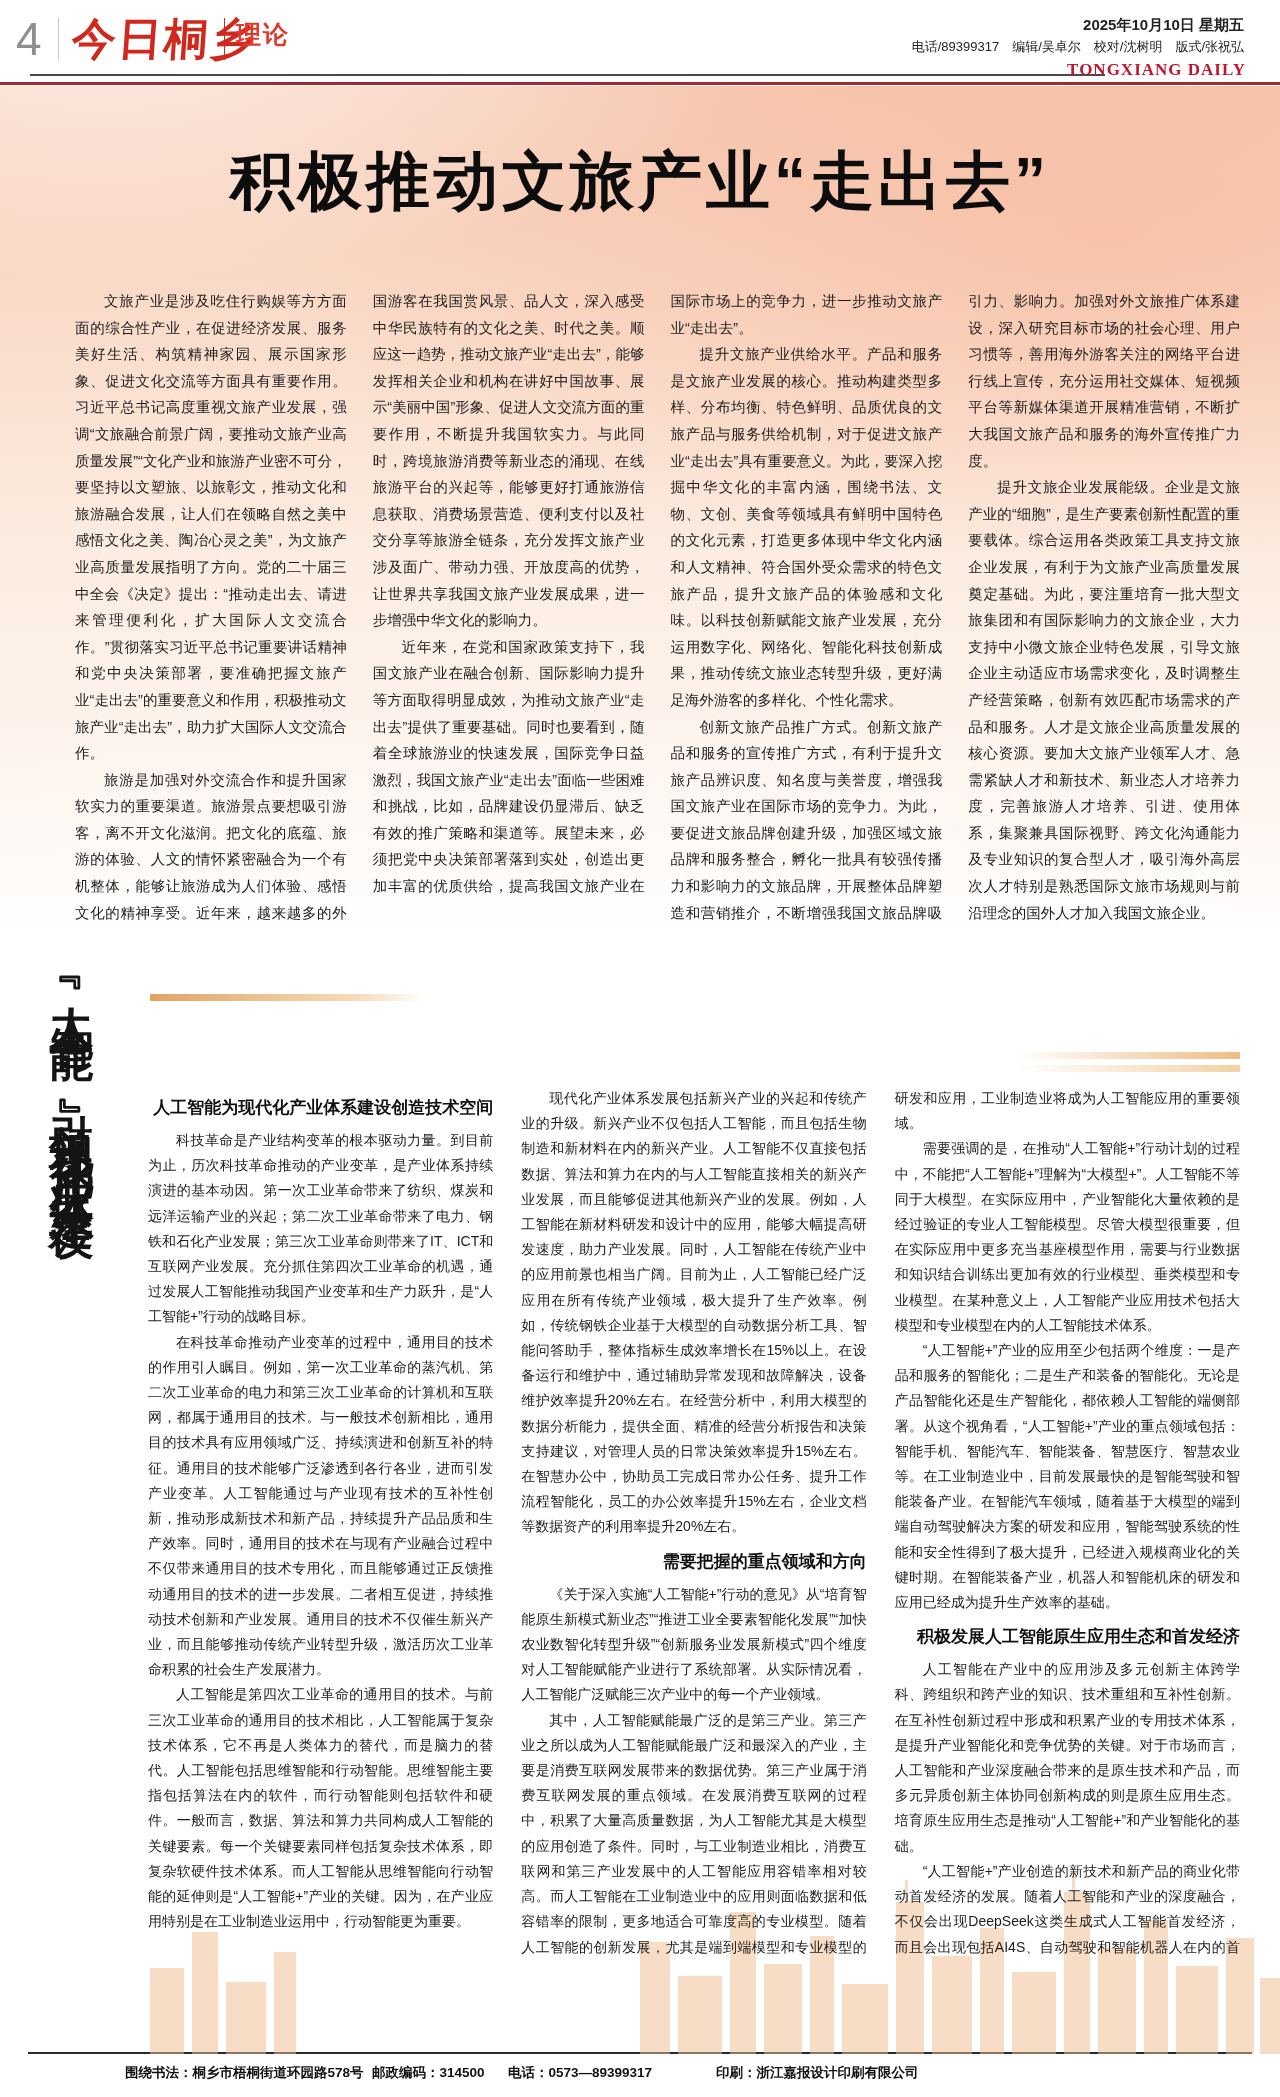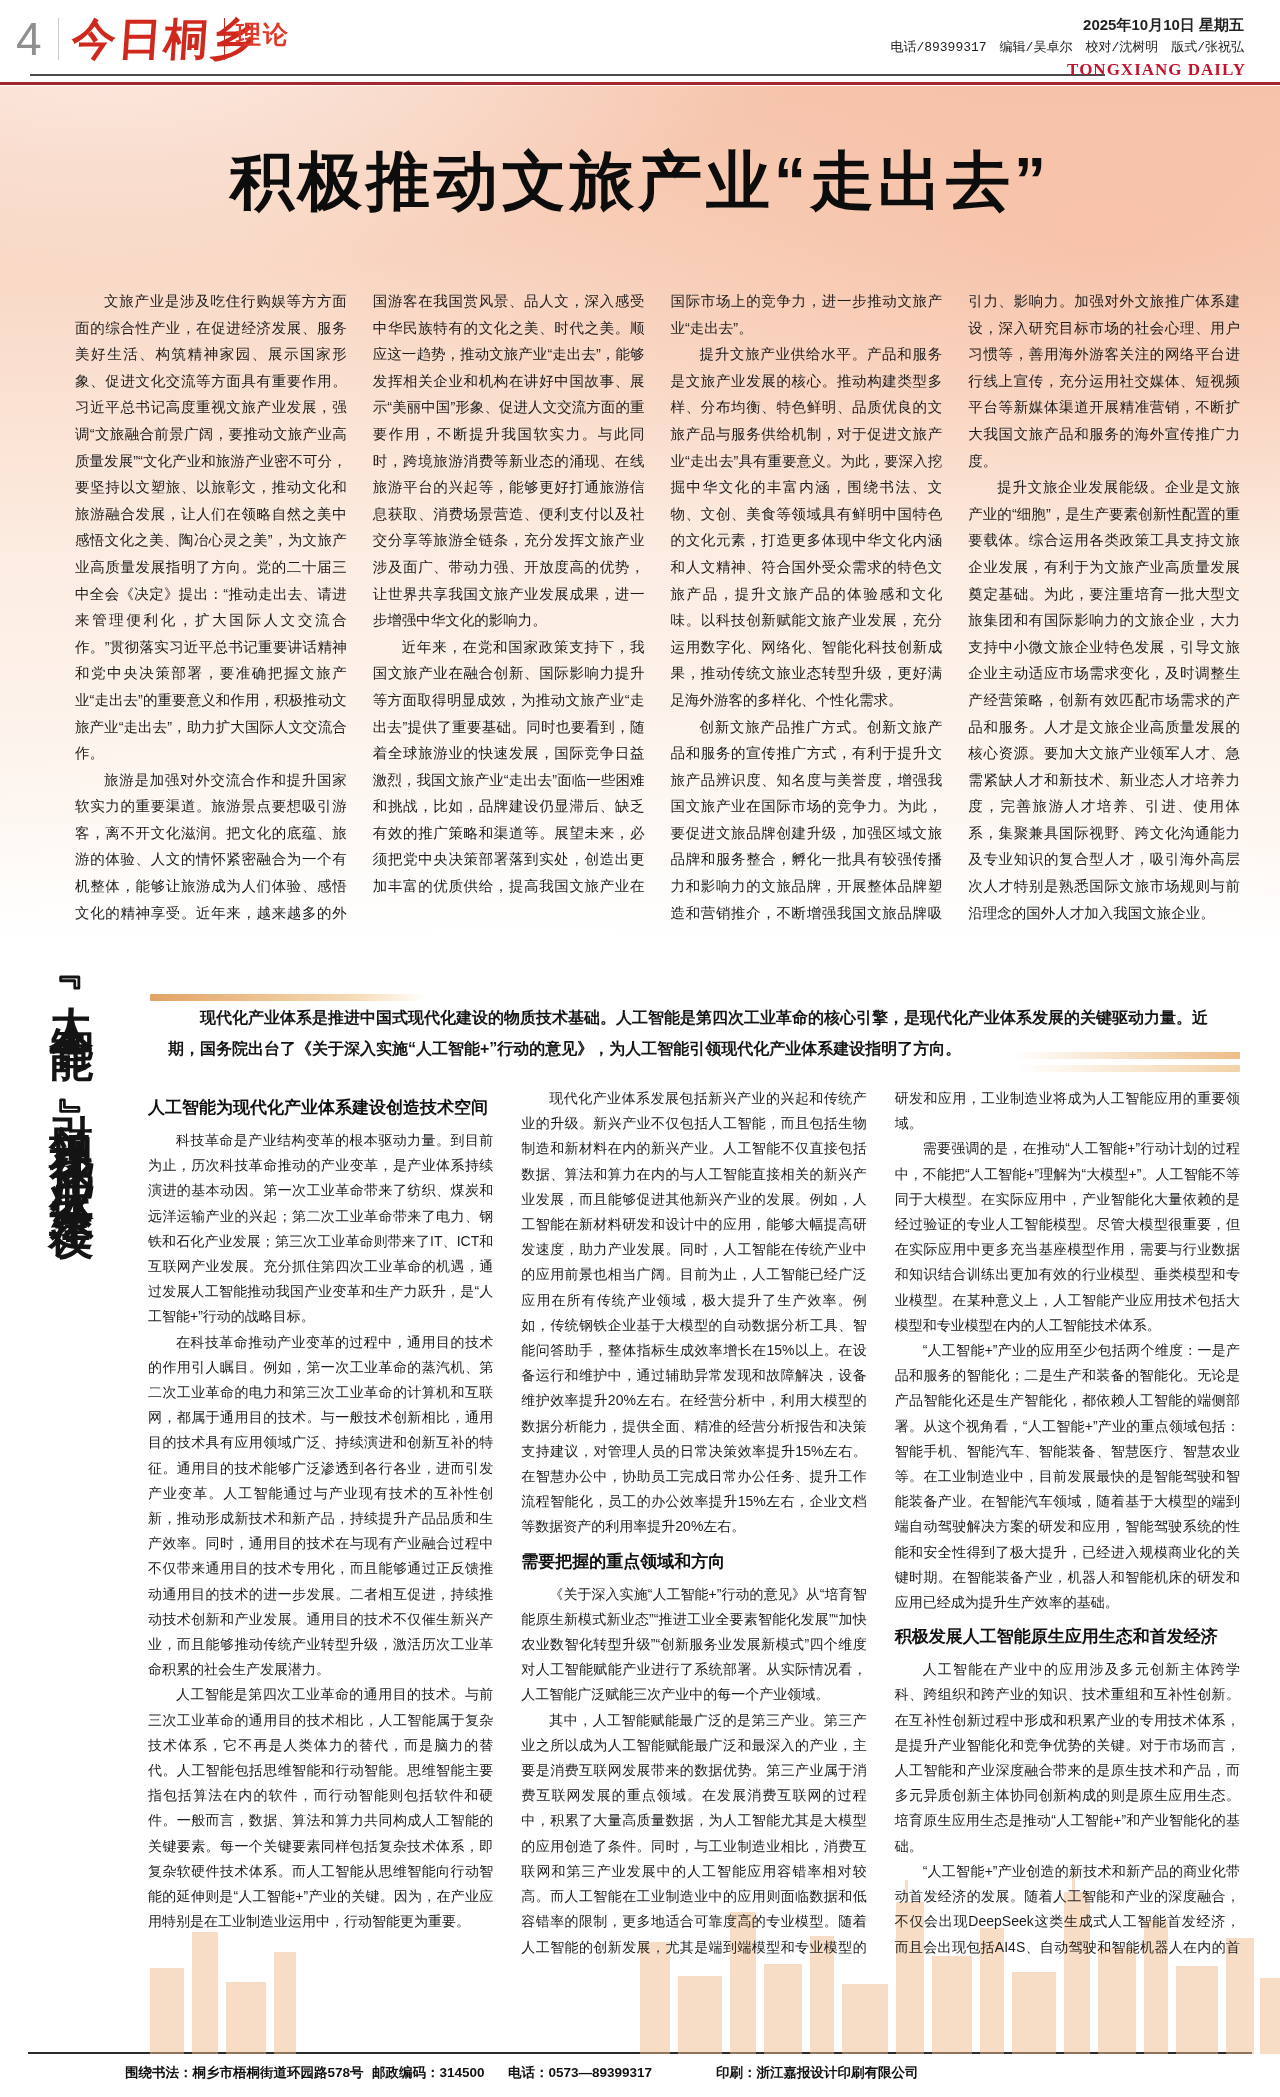--- a/index.html
+++ b/index.html
@@ -6,40 +6,40 @@
   body{font-family:"Liberation Sans","DejaVu Sans",sans-serif;color:#1a1a1a;}
   #page{position:relative;width:1280px;height:2097px;margin:0 auto;background:#ffffff;overflow:hidden;}
 
   
   .hdr{position:absolute;left:0;top:0;width:1280px;height:88px;background:#fff;}
   .hdr-pageno{position:absolute;left:16px;top:12px;font-size:46px;color:#8f8f8f;font-weight:400;}
   .hdr-sep{position:absolute;top:18px;width:1px;height:42px;background:#c9c9c9;}
   .hdr-masthead{position:absolute;left:72px;top:10px;font-size:44px;font-weight:bold;color:#d0281c;transform:skewX(-4deg);letter-spacing:2px;}
   .hdr-section{position:absolute;left:236px;top:18px;font-size:25px;font-weight:bold;color:#e0392b;letter-spacing:2px;}
   .hdr-date{position:absolute;right:36px;top:16px;font-size:15px;font-weight:bold;color:#222;text-align:right;}
-  .hdr-staff{position:absolute;right:36px;top:38px;font-size:13px;color:#222;text-align:right;font-family:Liberation Mono, monospace;}
+  .hdr-staff{position:absolute;right:36px;top:38px;font-size:13px;color:#222;text-align:right;}
   .hdr-engline{position:absolute;left:30px;top:74px;width:1075px;height:2px;background:#4a4a4a;}
   .hdr-eng{position:absolute;right:34px;top:60px;font-size:17px;font-weight:bold;color:#c3142d;letter-spacing:1px;font-family:Liberation Serif, serif;}
   .hdr-rule{position:absolute;left:0px;top:82px;width:1280px;height:3px;background:#a42830;}
 
   
   .panel{position:absolute;left:0;top:86px;width:1280px;height:852px;
     background:
       radial-gradient(90% 55% at 8% -10%, rgba(255,255,255,0.75), rgba(255,255,255,0) 60%),
       radial-gradient(120% 70% at 85% 18%, rgba(246,178,148,0.55), rgba(246,178,148,0) 55%),
       radial-gradient(140% 80% at 40% 120%, rgba(255,255,255,0.9), rgba(255,255,255,0) 60%),
       linear-gradient(180deg,#f6c9b2 0%,#f9d9c6 22%,#fcece1 55%,#fef8f3 90%,#ffffff 100%); padding-left: 20px;}
   .a1-title{position:absolute;left:0;top:52px;width:1280px;text-align:center;
     font-size:64px;font-weight:bold;color:#0d0d0d;letter-spacing:4px;font-family:"Liberation Sans","DejaVu Sans",sans-serif;}
   .a1-body{position:absolute;left:75px;top:202px;width:1165px;height:642px;
     column-count:4;column-gap:26px;column-fill:auto;overflow:hidden;
     font-size:14.5px;line-height:26.6px;text-align:justify;color:#1c1c1c;}
 
   .para{margin:0;text-indent:2em;}
-  .col-heading{font-weight:bold;text-align:left;font-size:17px;line-height:26px;margin:9px 0 7px 0;color:#111;}
+  .col-heading{font-weight:bold;text-align:right;font-size:17px;line-height:26px;margin:9px 0 7px 0;color:#111;}
 
   
   .a2-vtitle{position:absolute;left:30px;top:962px;height:1010px;width:84px;
     writing-mode:vertical-rl;text-orientation:upright;
     font-size:44px;font-weight:bold;color:#141414;letter-spacing:10px;line-height:84px;text-align:left;}
   .a2-intro{position:absolute;left:168px;top:1002px;width:1040px;
     font-size:16px;font-weight:bold;line-height:31px;text-align:justify;text-indent:2em;color:#161616;}
   .deco-bar{position:absolute;height:7px;border-radius:1px;}
   .bar-a{left:150px;top:994px;width:276px;background:linear-gradient(90deg,#e2a364,#f6dcb9 75%,rgba(246,220,185,0));}
   .bar-b{left:1016px;top:1052px;width:224px;background:linear-gradient(90deg,rgba(246,220,185,0),#eebd85);}
@@ -110,21 +110,20 @@
       <rect x="1260" y="106" width="20" height="76"></rect>
       <rect x="905" y="8" width="3" height="26"></rect>
       <rect x="1072" y="0" width="3" height="24"></rect>
     </g>
   </svg>
 
   <div class="a2-vtitle">『人工智能+』引领现代化产业体系建设</div>
   <div class="deco-bar bar-a"></div>
   <div class="deco-bar bar-b"></div>
   <div class="deco-bar bar-c"></div>
-  <div class="a2-intro">现代化产业体系是推进中国式现代化建设的物质技术基础。人工智能是第四次工业革命的核心引擎，是现代化产业体系发展的关键驱动力量。近期，国务院出台了《关于深入实施“人工智能+”行动的意见》，为人工智能引领现代化产业体系建设指明了方向。</div>
   <div class="a2-body">
       <div class="col-heading">人工智能为现代化产业体系建设创造技术空间</div>
       <p class="para">科技革命是产业结构变革的根本驱动力量。到目前为止，历次科技革命推动的产业变革，是产业体系持续演进的基本动因。第一次工业革命带来了纺织、煤炭和远洋运输产业的兴起；第二次工业革命带来了电力、钢铁和石化产业发展；第三次工业革命则带来了IT、ICT和互联网产业发展。充分抓住第四次工业革命的机遇，通过发展人工智能推动我国产业变革和生产力跃升，是“人工智能+”行动的战略目标。</p>
       <p class="para">在科技革命推动产业变革的过程中，通用目的技术的作用引人瞩目。例如，第一次工业革命的蒸汽机、第二次工业革命的电力和第三次工业革命的计算机和互联网，都属于通用目的技术。与一般技术创新相比，通用目的技术具有应用领域广泛、持续演进和创新互补的特征。通用目的技术能够广泛渗透到各行各业，进而引发产业变革。人工智能通过与产业现有技术的互补性创新，推动形成新技术和新产品，持续提升产品品质和生产效率。同时，通用目的技术在与现有产业融合过程中不仅带来通用目的技术专用化，而且能够通过正反馈推动通用目的技术的进一步发展。二者相互促进，持续推动技术创新和产业发展。通用目的技术不仅催生新兴产业，而且能够推动传统产业转型升级，激活历次工业革命积累的社会生产发展潜力。</p>
       <p class="para">人工智能是第四次工业革命的通用目的技术。与前三次工业革命的通用目的技术相比，人工智能属于复杂技术体系，它不再是人类体力的替代，而是脑力的替代。人工智能包括思维智能和行动智能。思维智能主要指包括算法在内的软件，而行动智能则包括软件和硬件。一般而言，数据、算法和算力共同构成人工智能的关键要素。每一个关键要素同样包括复杂技术体系，即复杂软硬件技术体系。而人工智能从思维智能向行动智能的延伸则是“人工智能+”产业的关键。因为，在产业应用特别是在工业制造业运用中，行动智能更为重要。</p>
       <p class="para">现代化产业体系发展包括新兴产业的兴起和传统产业的升级。新兴产业不仅包括人工智能，而且包括生物制造和新材料在内的新兴产业。人工智能不仅直接包括数据、算法和算力在内的与人工智能直接相关的新兴产业发展，而且能够促进其他新兴产业的发展。例如，人工智能在新材料研发和设计中的应用，能够大幅提高研发速度，助力产业发展。同时，人工智能在传统产业中的应用前景也相当广阔。目前为止，人工智能已经广泛应用在所有传统产业领域，极大提升了生产效率。例如，传统钢铁企业基于大模型的自动数据分析工具、智能问答助手，整体指标生成效率增长在15%以上。在设备运行和维护中，通过辅助异常发现和故障解决，设备维护效率提升20%左右。在经营分析中，利用大模型的数据分析能力，提供全面、精准的经营分析报告和决策支持建议，对管理人员的日常决策效率提升15%左右。在智慧办公中，协助员工完成日常办公任务、提升工作流程智能化，员工的办公效率提升15%左右，企业文档等数据资产的利用率提升20%左右。</p>
       <div class="col-heading">需要把握的重点领域和方向</div>
       <p class="para">《关于深入实施“人工智能+”行动的意见》从“培育智能原生新模式新业态”“推进工业全要素智能化发展”“加快农业数智化转型升级”“创新服务业发展新模式”四个维度对人工智能赋能产业进行了系统部署。从实际情况看，人工智能广泛赋能三次产业中的每一个产业领域。</p>
       <p class="para">其中，人工智能赋能最广泛的是第三产业。第三产业之所以成为人工智能赋能最广泛和最深入的产业，主要是消费互联网发展带来的数据优势。第三产业属于消费互联网发展的重点领域。在发展消费互联网的过程中，积累了大量高质量数据，为人工智能尤其是大模型的应用创造了条件。同时，与工业制造业相比，消费互联网和第三产业发展中的人工智能应用容错率相对较高。而人工智能在工业制造业中的应用则面临数据和低容错率的限制，更多地适合可靠度高的专业模型。随着人工智能的创新发展，尤其是端到端模型和专业模型的研发和应用，工业制造业将成为人工智能应用的重要领域。</p>
       <p class="para">需要强调的是，在推动“人工智能+”行动计划的过程中，不能把“人工智能+”理解为“大模型+”。人工智能不等同于大模型。在实际应用中，产业智能化大量依赖的是经过验证的专业人工智能模型。尽管大模型很重要，但在实际应用中更多充当基座模型作用，需要与行业数据和知识结合训练出更加有效的行业模型、垂类模型和专业模型。在某种意义上，人工智能产业应用技术包括大模型和专业模型在内的人工智能技术体系。</p>

